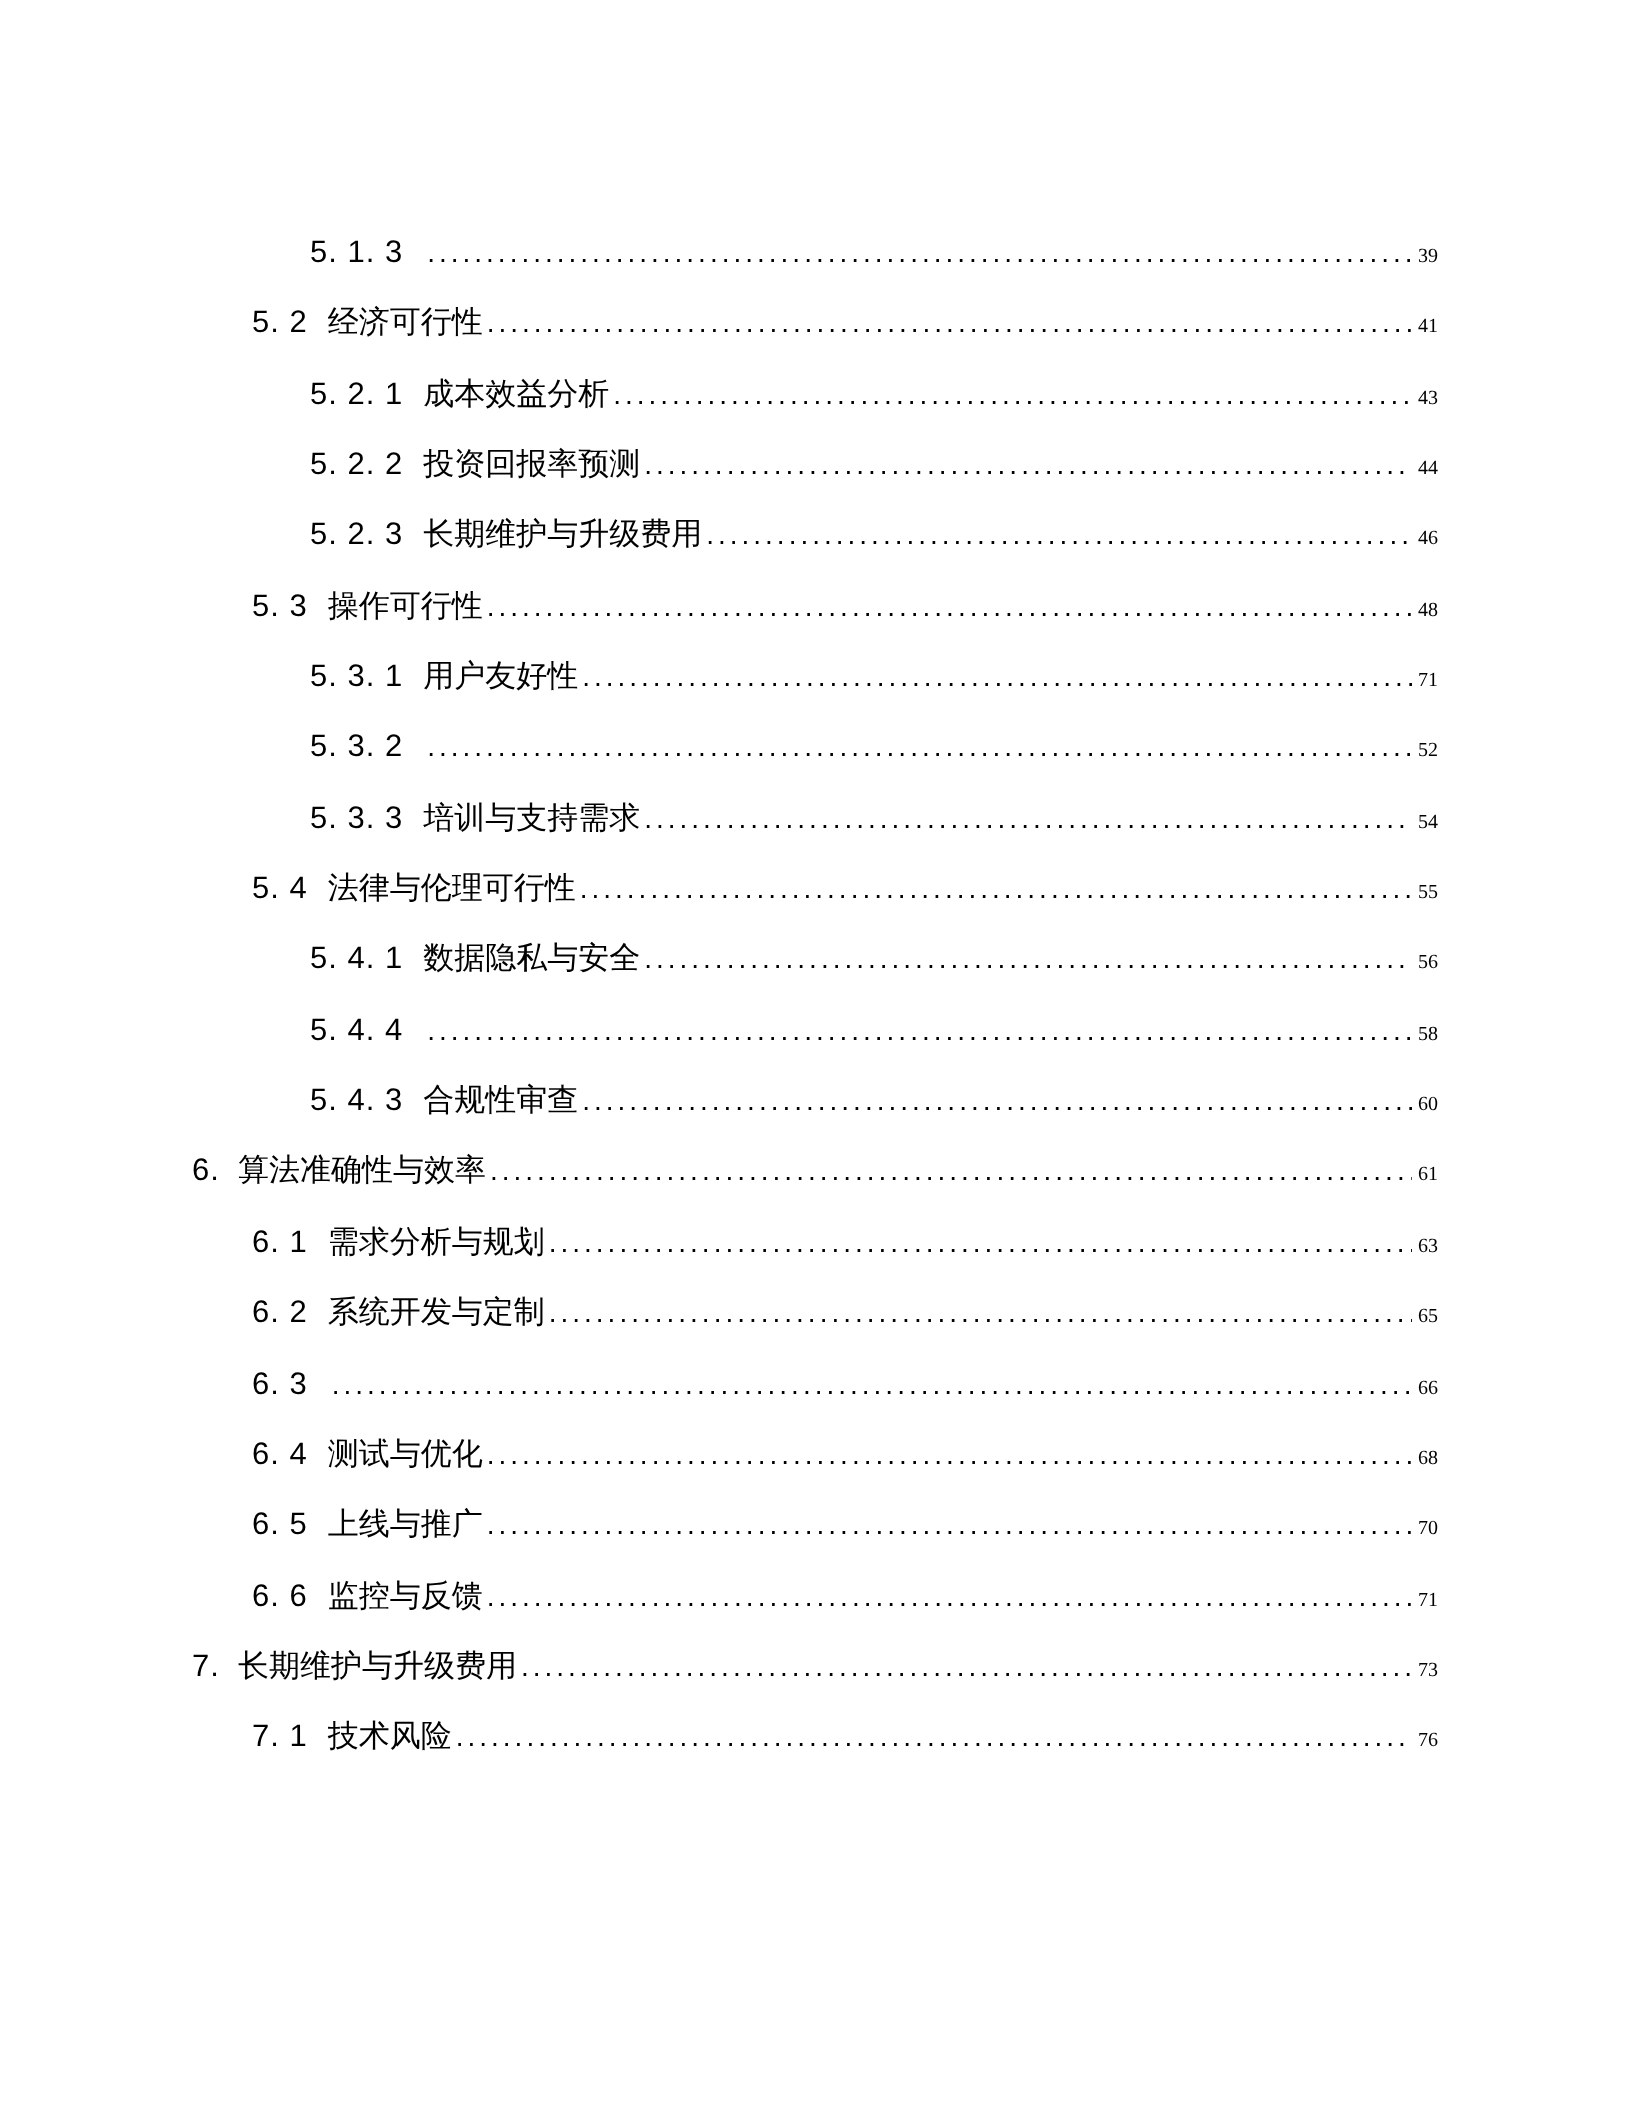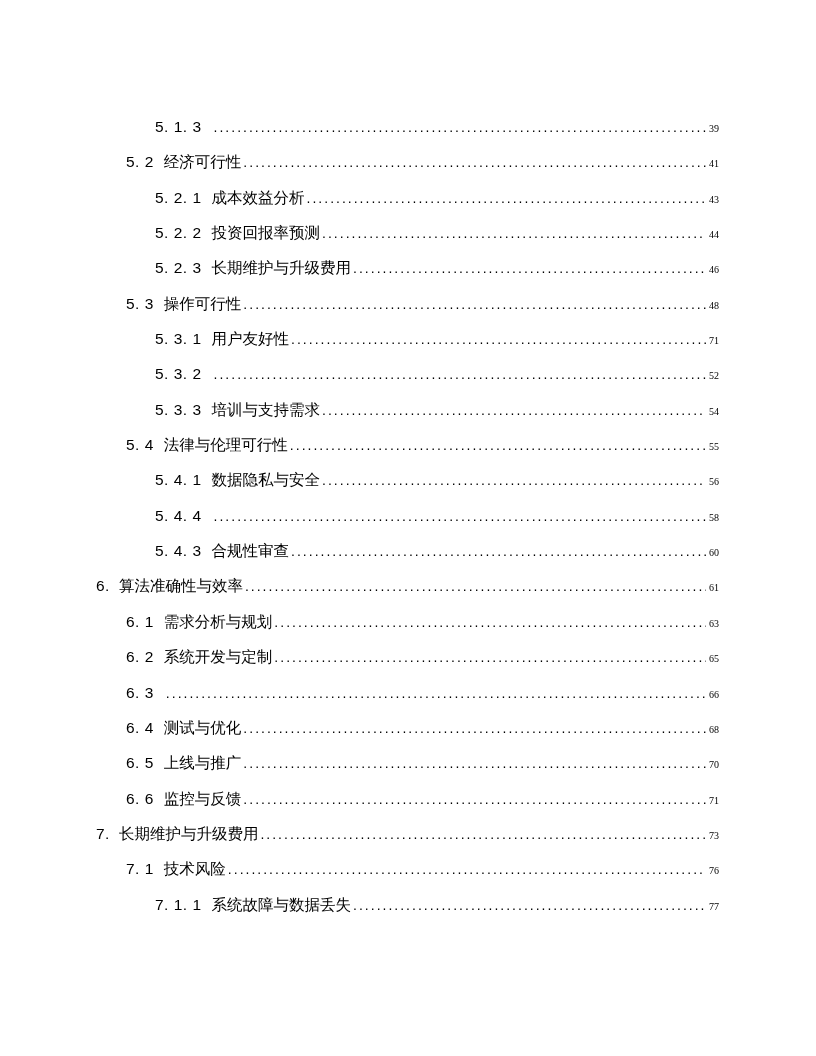--- a/index.html
+++ b/index.html
@@ -191,20 +191,14 @@
     <span class="title">长期维护与升级费用</span>
     <span class="dots"></span>
     <span class="pagenum">73</span>
   </div>
       <div class="toc-row level-2">
     <span class="num">7. 1</span>
     <span class="title">技术风险</span>
     <span class="dots"></span>
     <span class="pagenum">76</span>
   </div>
-      <div class="toc-row level-3">
-    <span class="num">7. 1. 1</span>
-    <span class="title">系统故障与数据丢失</span>
-    <span class="dots"></span>
-    <span class="pagenum">77</span>
-  </div>
     </div>
 </div>
 
 </body></html>

